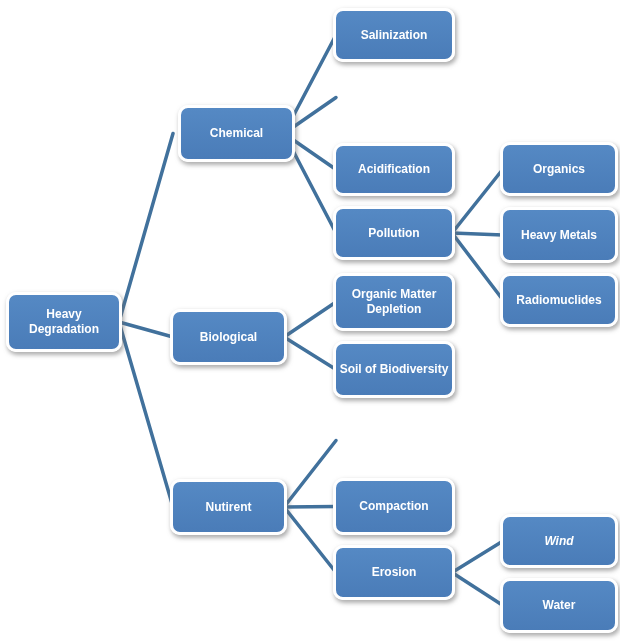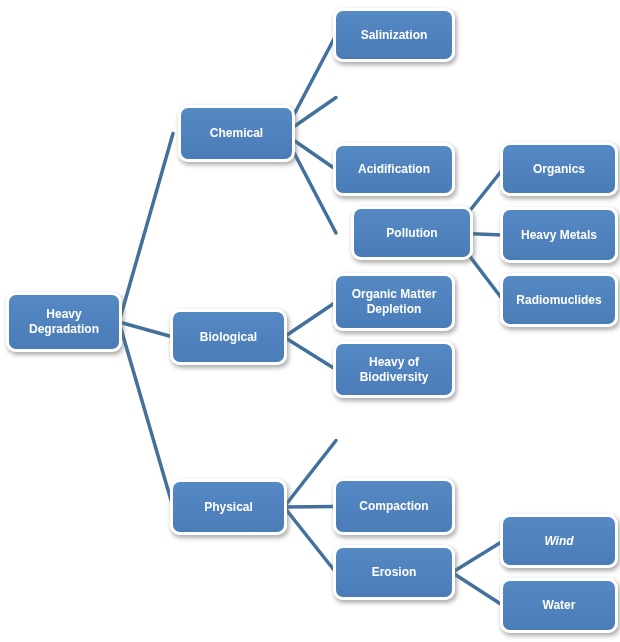--- a/index.html
+++ b/index.html
@@ -62,26 +62,26 @@
       <line x1="284" y1="337" x2="336" y2="369.5"></line>
       <line x1="284" y1="507" x2="336" y2="440.5"></line>
       <line x1="284" y1="507" x2="336" y2="506.5"></line>
       <line x1="284" y1="507" x2="336" y2="572.5"></line>
       <line x1="452" y1="572.5" x2="503" y2="541"></line>
       <line x1="452" y1="572.5" x2="503" y2="605.5"></line>
     </svg>
 <div class="node" style="left: 6px; top: 292px; width: 116px; height: 60px;">Heavy Degradation</div>
     <div class="node" style="left: 178px; top: 105px; width: 117px; height: 57px;">Chemical</div>
     <div class="node" style="left: 170px; top: 309px; width: 117px; height: 56px;">Biological</div>
-    <div class="node" style="left: 170px; top: 479px; width: 117px; height: 56px;">Physical</div>
+    <div class="node" style="left: 170px; top: 479px; width: 117px; height: 56px;">Nutirent</div>
     <div class="node" style="left: 333px; top: 8px; width: 122px; height: 54px;">Salinization</div>
     <div class="node" style="left: 333px; top: 143px; width: 122px; height: 53px;">Acidification</div>
-    <div class="node" style="left: 351px; top: 206px; width: 122px; height: 54px; text-align: right;">Pollution</div>
+    <div class="node" style="left: 333px; top: 206px; width: 122px; height: 54px; text-align: right;">Pollution</div>
     <div class="node" style="left: 333px; top: 273px; width: 122px; height: 58px;">Organic Matter Depletion</div>
-    <div class="node" style="left: 333px; top: 341px; width: 122px; height: 57px;">Heavy of Biodiversity</div>
+    <div class="node" style="left: 333px; top: 341px; width: 122px; height: 57px;">Soil of Biodiversity</div>
     <div class="node" style="left: 333px; top: 478px; width: 122px; height: 57px;">Compaction</div>
     <div class="node" style="left: 500px; top: 142px; width: 118px; height: 54px;">Organics</div>
     <div class="node" style="left: 333px; top: 545px; width: 122px; height: 55px;">Erosion</div>
     <div class="node" style="left: 500px; top: 207px; width: 118px; height: 56px;">Heavy Metals</div>
     <div class="node" style="left: 500px; top: 273px; width: 118px; height: 54px;">Radiomuclides</div>
     <div class="node" style="left: 500px; top: 514px; width: 118px; height: 54px; font-style: italic;">Wind</div>
     <div class="node" style="left: 500px; top: 578px; width: 118px; height: 55px;">Water</div>
   </div>
 
 </body></html>

